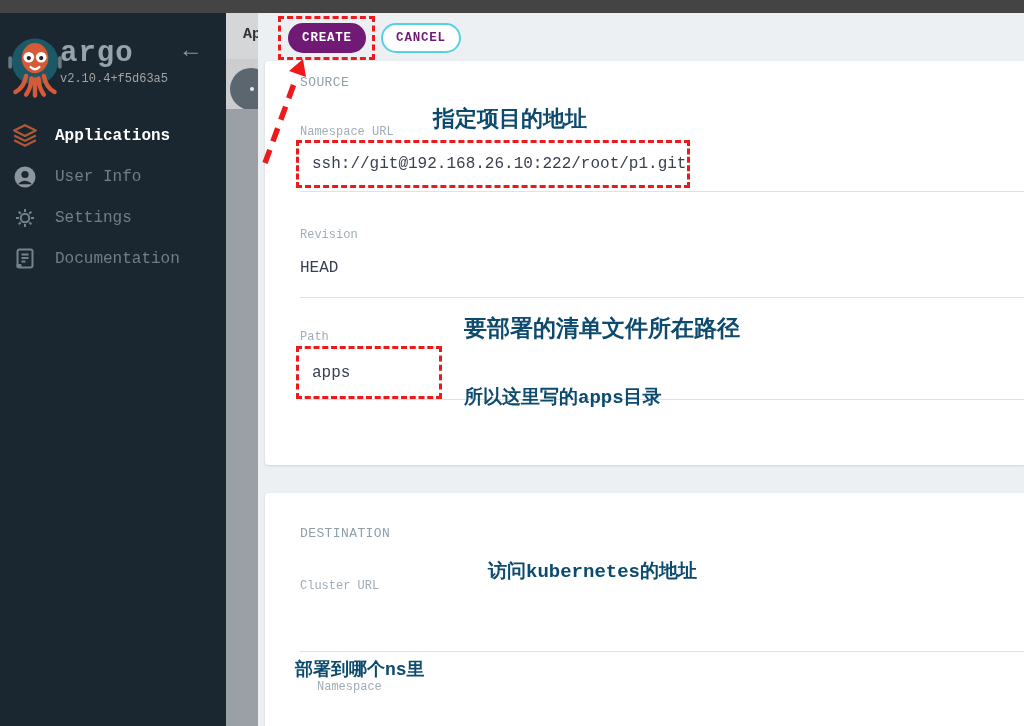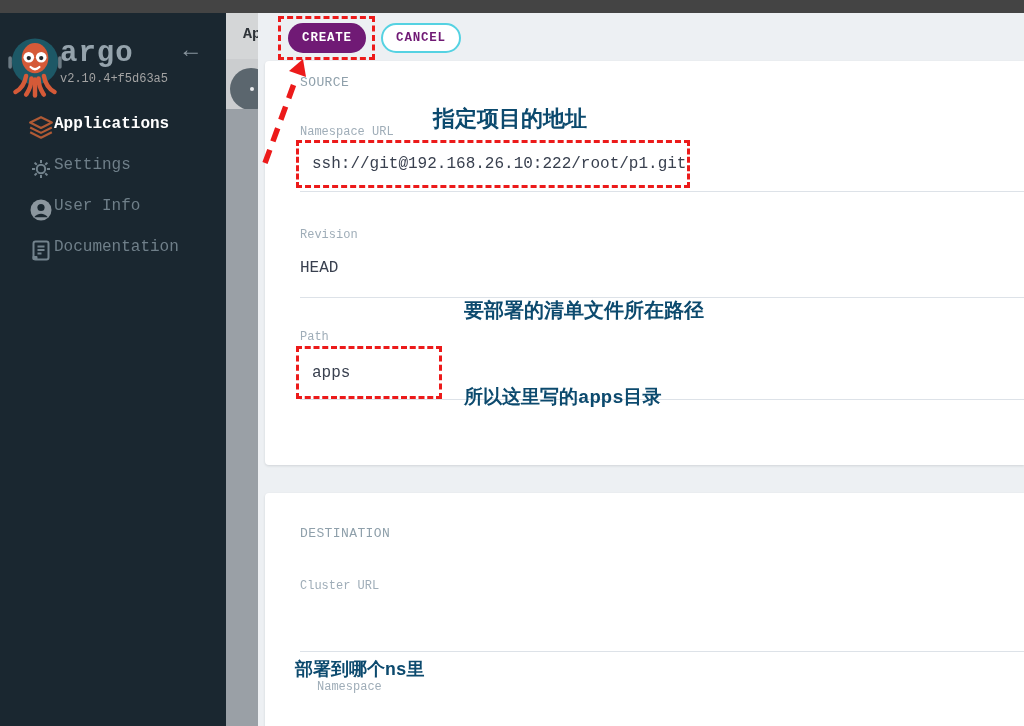--- a/index.html
+++ b/index.html
@@ -11,21 +11,21 @@
   }
   
   .sidebar{position:absolute;left:0;top:0;width:226px;height:726px;background:#1a2730;z-index:5;}
   .logo-row{position:relative;padding:22px 0 0 8px;height:92px;}
   .octopus{position:absolute;left:8px;top:22px;}
   .brand-col{position:absolute;left:60px;top:26px;}
   .brand{font-size:29px;font-weight:bold;color:#95a3ac;letter-spacing:1px;line-height:30px;}
   .version{font-size:12px;color:#a3a3a3;margin-top:3px;}
   .collapse{position:absolute;right:28px;top:26px;font-size:24px;color:#8a969e;cursor:pointer;line-height:24px;}
   .nav{position:absolute;left:0;top:102px;width:100%;}
-  .nav-item{display:flex;align-items:flex-start;height:41px;padding-left:28px;cursor:pointer;}
+  .nav-item{display:flex;align-items:center;height:41px;padding-left:12px;gap:17px;cursor:pointer;}
   .nav-item .nav-label{font-size:16px;color:#6f7f89;}
   .nav-item.active .nav-label{color:#ffffff;font-weight:bold;}
   .nav-icon{width:26px;height:26px;flex:0 0 26px;display:flex;align-items:center;justify-content:center;}
   
   .sliver{position:absolute;left:226px;top:0;width:32px;height:726px;z-index:1;
     box-shadow:inset 7px 0 7px -5px rgba(0,0,0,.35);}
   .sliver-toolbar{position:absolute;left:0;top:0;width:100%;height:46px;background:#d4d6d7;
     color:#2e3338;font-size:15px;font-weight:bold;padding:13px 0 0 17px;overflow:hidden;white-space:nowrap;}
   .sliver-mid{position:absolute;left:0;top:46px;width:100%;height:50px;background:#cbcdcf;}
   .sliver-circle{position:absolute;left:4px;top:9px;width:42px;height:42px;border-radius:50%;background:#5b666e;}
@@ -45,21 +45,21 @@
   .hl-box .f-value{position:static;padding-left:13px;}
   
   .create-outline{position:absolute;left:278px;top:3px;width:97px;height:44px;border:3px dashed #ec1a1a;z-index:7;}
   .btn{position:absolute;top:10px;height:30px;border-radius:15px;display:flex;align-items:center;justify-content:center;
     font-size:12.5px;font-weight:bold;letter-spacing:.8px;cursor:pointer;z-index:8;font-family:inherit;}
   .btn-create{left:288px;width:78px;background:#701a75;color:#ffffff;border:none;}
   .btn-cancel{left:381px;width:80px;background:#ffffff;color:#701a75;border:2px solid #55d2e2;}
   
   .anno{position:absolute;color:#0c4a6e;font-weight:bold;z-index:9;white-space:nowrap;}
   .anno-repo{left:433px;top:91px;font-size:22px;}
-  .anno-path1{left:464px;top:284px;font-size:20px;}
+  .anno-path1{left:464px;top:300px;font-size:23px;}
   .anno-path2{left:464px;top:327px;font-size:19px;}
   .anno-path3{left:464px;top:371px;font-size:19px;}
   .anno-cluster{left:488px;top:545px;font-size:19px;}
   .anno-ns{left:295px;top:644px;font-size:18px;}
   .arrow-overlay{position:absolute;left:240px;top:40px;z-index:8;}
 </style>
 </head>
 <body>
 
 <div class="screen">
@@ -96,36 +96,36 @@
           <svg width="26" height="24" viewBox="0 0 24 22" fill="none" stroke="#b05a35" stroke-width="2" stroke-linejoin="round">
             <path d="M12 1 L22 6 L12 11 L2 6 Z"></path>
             <path d="M2 10.5 L12 15.5 L22 10.5"></path>
             <path d="M2 15 L12 20 L22 15"></path>
           </svg>
         </span>
         <span class="nav-label">Applications</span>
       </div>
       <div class="nav-item">
         <span class="nav-icon">
-          <svg width="24" height="24" viewBox="0 0 24 24" fill="none" stroke="#73838d" stroke-width="2">
-            <circle cx="12" cy="12" r="4.2"></circle>
-            <path d="M12 3 V6 M12 18 V21 M3 12 H6 M18 12 H21 M5.6 5.6 L7.8 7.8 M18.4 5.6 L16.2 7.8 M5.6 18.4 L7.8 16.2 M18.4 18.4 L16.2 16.2"></path>
-          </svg>
-        </span>
-        <span class="nav-label">Settings</span>
-      </div>
-      <div class="nav-item">
-        <span class="nav-icon">
           <svg width="24" height="24" viewBox="0 0 24 24">
             <circle cx="12" cy="12" r="10.5" fill="#8b969e"></circle>
             <circle cx="12" cy="9.5" r="3.6" fill="#1a2730"></circle>
             <path d="M5.2 19.2 a8.5 8.5 0 0 1 13.6 0 z" fill="#1a2730"></path>
           </svg>
         </span>
         <span class="nav-label">User Info</span>
+      </div>
+      <div class="nav-item">
+        <span class="nav-icon">
+          <svg width="24" height="24" viewBox="0 0 24 24" fill="none" stroke="#73838d" stroke-width="2">
+            <circle cx="12" cy="12" r="4.2"></circle>
+            <path d="M12 3 V6 M12 18 V21 M3 12 H6 M18 12 H21 M5.6 5.6 L7.8 7.8 M18.4 5.6 L16.2 7.8 M5.6 18.4 L7.8 16.2 M18.4 18.4 L16.2 16.2"></path>
+          </svg>
+        </span>
+        <span class="nav-label">Settings</span>
       </div>
       <div class="nav-item">
         <span class="nav-icon">
           <svg width="24" height="24" viewBox="0 0 24 24" fill="none" stroke="#73838d" stroke-width="2">
             <rect x="4.5" y="2.5" width="15" height="18" rx="2"></rect>
             <path d="M8.5 7.5 H15.5 M8.5 11 H15.5 M8.5 14.5 H12.5"></path>
             <rect x="3.5" y="17" width="5" height="4" rx="1" fill="#73838d" stroke="none"></rect>
           </svg>
         </span>
         <span class="nav-label">Documentation</span>
@@ -179,15 +179,16 @@
     <div class="f-label" style="left:35px;top:86px;">Cluster URL</div>
     <div class="underline" style="top:158px;"></div>
 
     <div class="f-label" style="left:52px;top:187px;">Namespace</div>
     <div class="underline" style="top:244px;left:52px;"></div>
   </section>
 
   <div class="anno anno-repo">指定项目的地址</div>
   <div class="anno anno-path1">要部署的清单文件所在路径</div>
   <div class="anno anno-path3">所以这里写的apps目录</div>
+  <div class="anno anno-cluster">访问kubernetes的地址</div>
   <div class="anno anno-ns">部署到哪个ns里</div>
 
 </div>
 
 </body></html>

